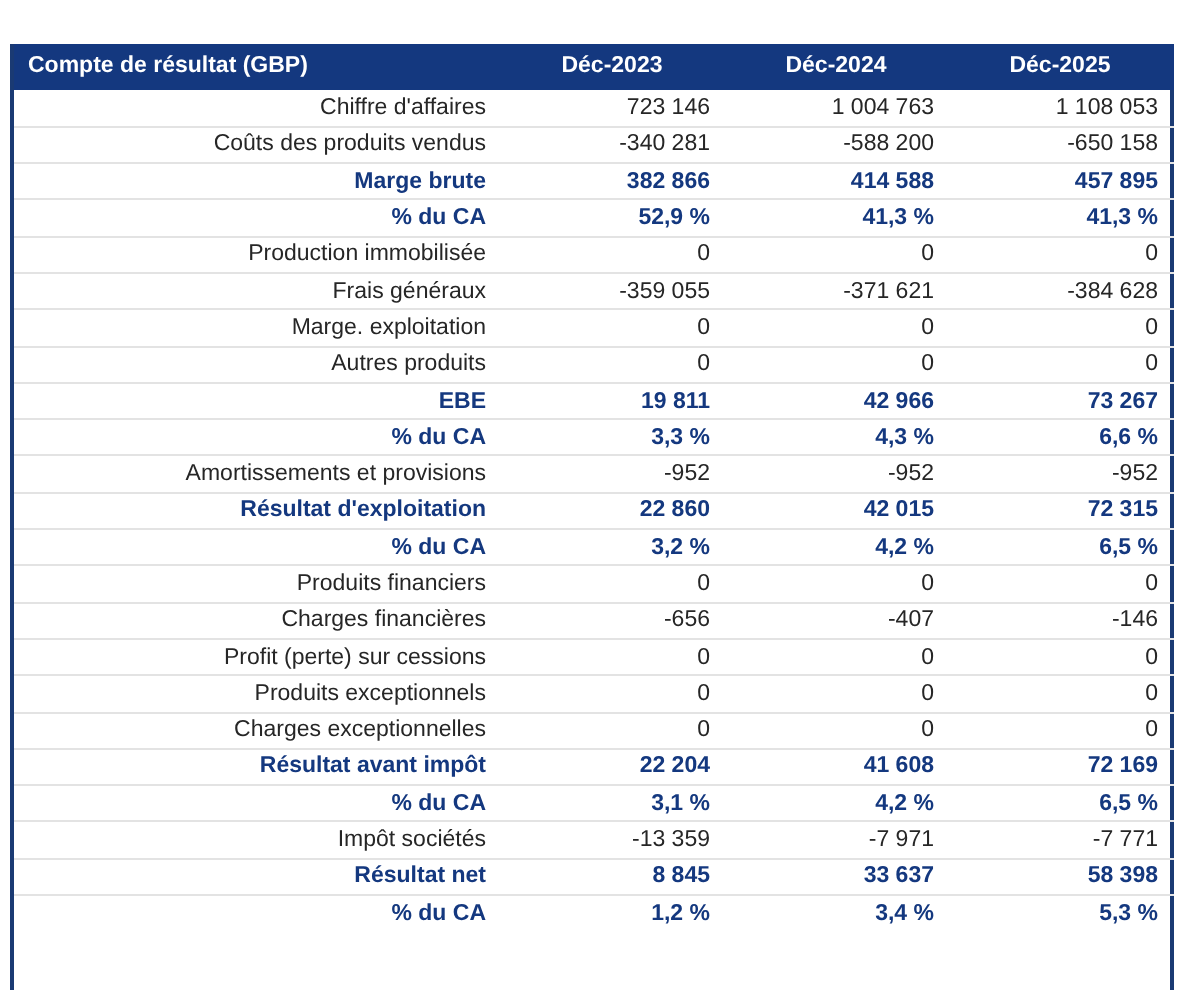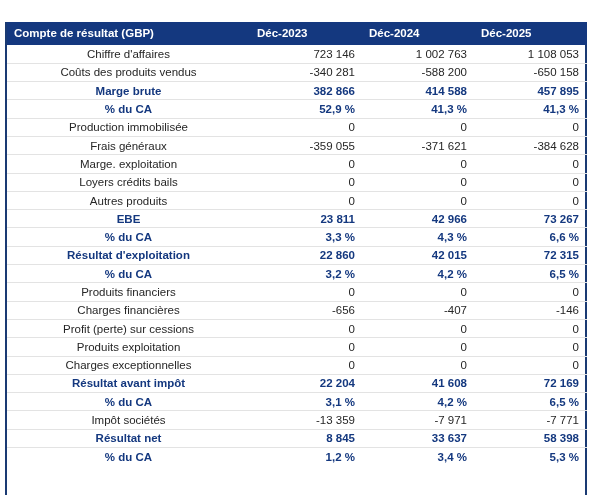--- a/index.html
+++ b/index.html
@@ -30,30 +30,30 @@
     color:#ffffff;
     font-size:11.5px;
     font-weight:bold;
     height:23px;
     line-height:23px;
     padding:0 8px 0 6px;
     vertical-align:middle;
     white-space:nowrap;
   }
   thead th.h-label { text-align:left; padding-left:7px; }
-  thead th.h-val   { text-align:left; }
+  thead th.h-val   { text-align:center; }
   tbody td {
     height:18.3px;
     font-size:11.5px;
     padding:0 8px 0 7px;
     vertical-align:middle;
     white-space:nowrap;
     border-bottom:1px solid #e3e3e3;
   }
-  tbody td.t-label { text-align:center; }
+  tbody td.t-label { text-align:right; }
   tbody td.t-val   { text-align:right; }
   tbody tr.normal td { color:#262626; font-weight:normal; }
   tbody tr.total  td { color:#14387f; font-weight:bold; }
   tbody tr:last-child td { border-bottom:none; }
 </style>
 </head>
 <body>
 
 <div id="table-wrap">
   <table>
@@ -68,21 +68,21 @@
         <th class="h-label">Compte de résultat (GBP)</th>
         <th class="h-val">Déc-2023</th>
         <th class="h-val">Déc-2024</th>
         <th class="h-val">Déc-2025</th>
       </tr>
     </thead>
     <tbody id="table-body">
         <tr class="normal">
           <td class="t-label">Chiffre d'affaires</td>
           <td class="t-val">723 146</td>
-          <td class="t-val">1 002 763</td>
+          <td class="t-val">1 004 763</td>
           <td class="t-val">1 108 053</td>
         </tr>
         <tr class="normal">
           <td class="t-label">Coûts des produits vendus</td>
           <td class="t-val">-340 281</td>
           <td class="t-val">-588 200</td>
           <td class="t-val">-650 158</td>
         </tr>
         <tr class="total">
           <td class="t-label">Marge brute</td>
@@ -108,42 +108,42 @@
           <td class="t-val">-371 621</td>
           <td class="t-val">-384 628</td>
         </tr>
         <tr class="normal">
           <td class="t-label">Marge. exploitation</td>
           <td class="t-val">0</td>
           <td class="t-val">0</td>
           <td class="t-val">0</td>
         </tr>
         <tr class="normal">
-          <td class="t-label">Loyers crédits bails</td>
-          <td class="t-val">0</td>
-          <td class="t-val">0</td>
-          <td class="t-val">0</td>
-        </tr>
-        <tr class="normal">
           <td class="t-label">Autres produits</td>
           <td class="t-val">0</td>
           <td class="t-val">0</td>
           <td class="t-val">0</td>
         </tr>
         <tr class="total">
           <td class="t-label">EBE</td>
-          <td class="t-val">23 811</td>
+          <td class="t-val">19 811</td>
           <td class="t-val">42 966</td>
           <td class="t-val">73 267</td>
         </tr>
         <tr class="total">
           <td class="t-label">% du CA</td>
           <td class="t-val">3,3 %</td>
           <td class="t-val">4,3 %</td>
           <td class="t-val">6,6 %</td>
+        </tr>
+        <tr class="normal">
+          <td class="t-label">Amortissements et provisions</td>
+          <td class="t-val">-952</td>
+          <td class="t-val">-952</td>
+          <td class="t-val">-952</td>
         </tr>
         <tr class="total">
           <td class="t-label">Résultat d'exploitation</td>
           <td class="t-val">22 860</td>
           <td class="t-val">42 015</td>
           <td class="t-val">72 315</td>
         </tr>
         <tr class="total">
           <td class="t-label">% du CA</td>
           <td class="t-val">3,2 %</td>
@@ -162,21 +162,21 @@
           <td class="t-val">-407</td>
           <td class="t-val">-146</td>
         </tr>
         <tr class="normal">
           <td class="t-label">Profit (perte) sur cessions</td>
           <td class="t-val">0</td>
           <td class="t-val">0</td>
           <td class="t-val">0</td>
         </tr>
         <tr class="normal">
-          <td class="t-label">Produits exploitation</td>
+          <td class="t-label">Produits exceptionnels</td>
           <td class="t-val">0</td>
           <td class="t-val">0</td>
           <td class="t-val">0</td>
         </tr>
         <tr class="normal">
           <td class="t-label">Charges exceptionnelles</td>
           <td class="t-val">0</td>
           <td class="t-val">0</td>
           <td class="t-val">0</td>
         </tr>

